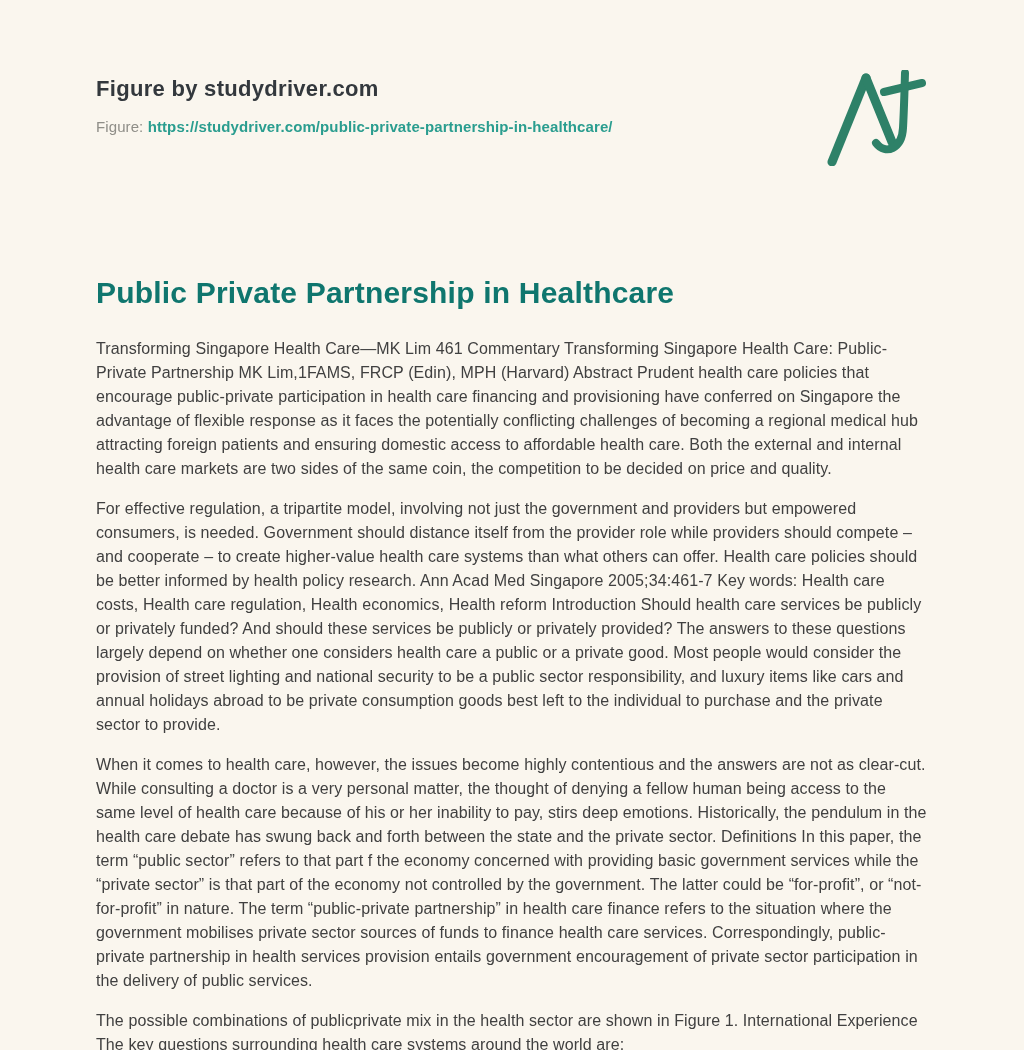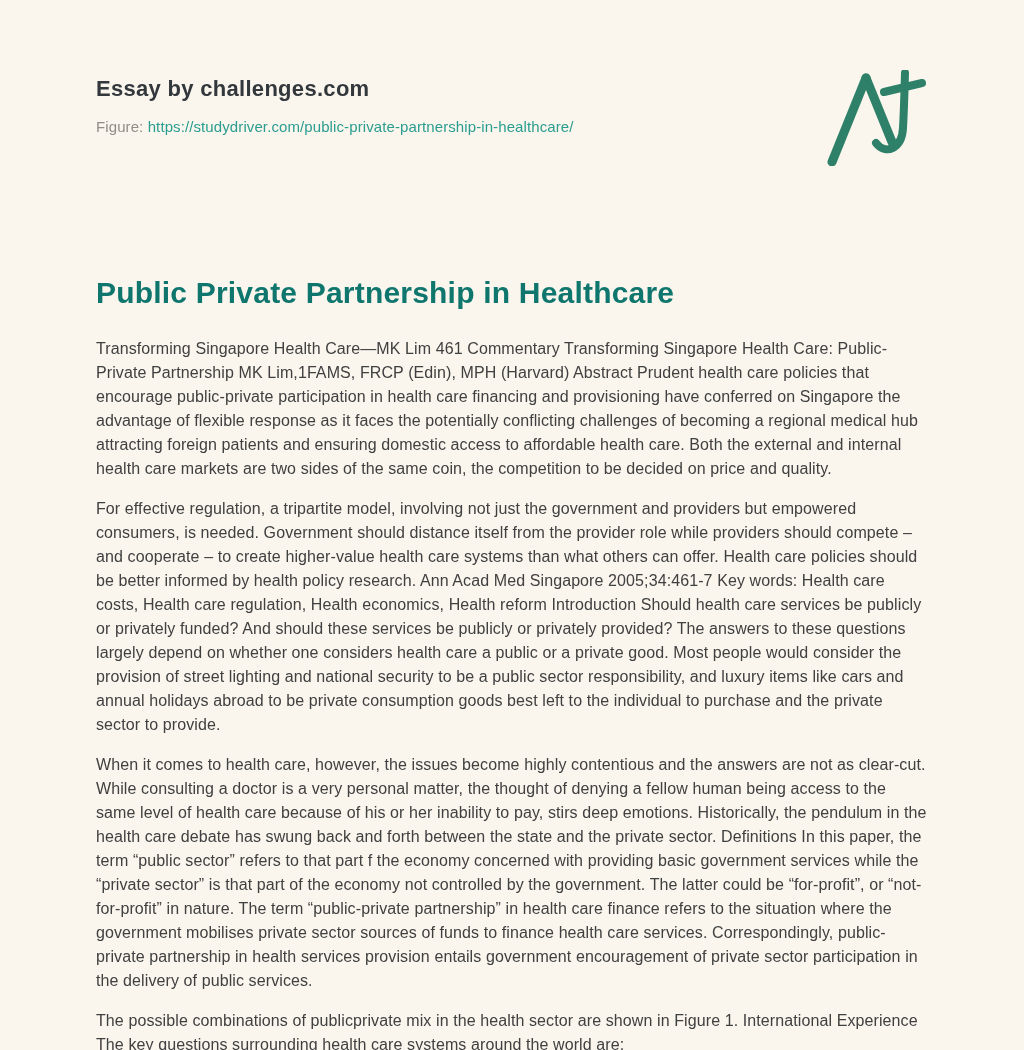--- a/index.html
+++ b/index.html
@@ -33,20 +33,21 @@
   }
   .source-line {
     font-size: 15px;
     color: #8f8e88;
     margin: 0;
     letter-spacing: 0.1px;
   }
   .source-link {
     color: #2a9d8f;
     text-decoration: none;
+    font-weight: bold;
   }
   .logo {
     width: 110px;
     height: 96px;
     margin-top: 4px;
     margin-right: -6px;
     flex-shrink: 0;
   }
   .logo svg { display: block; width: 100%; height: 100%; }
   .article-title {
@@ -64,21 +65,21 @@
     margin: 0 0 16px 0;
   }
 </style>
 </head>
 <body>
 
 <div class="page">
 
   <div class="header">
     <div class="header-left">
-      <div class="byline">Essay by challenges.com</div>
+      <div class="byline">Figure by studydriver.com</div>
       <p class="source-line">
         <span>Figure:</span>
         <a class="source-link" href="#">https://studydriver.com/public-private-partnership-in-healthcare/</a>
       </p>
     </div>
 
     <div class="logo">
       <svg viewBox="0 0 110 96" xmlns="http://www.w3.org/2000/svg" aria-hidden="true">
 
         <path d="M8 92 L42 8" stroke="#2e8168" stroke-width="9" fill="none" stroke-linecap="round"></path>

